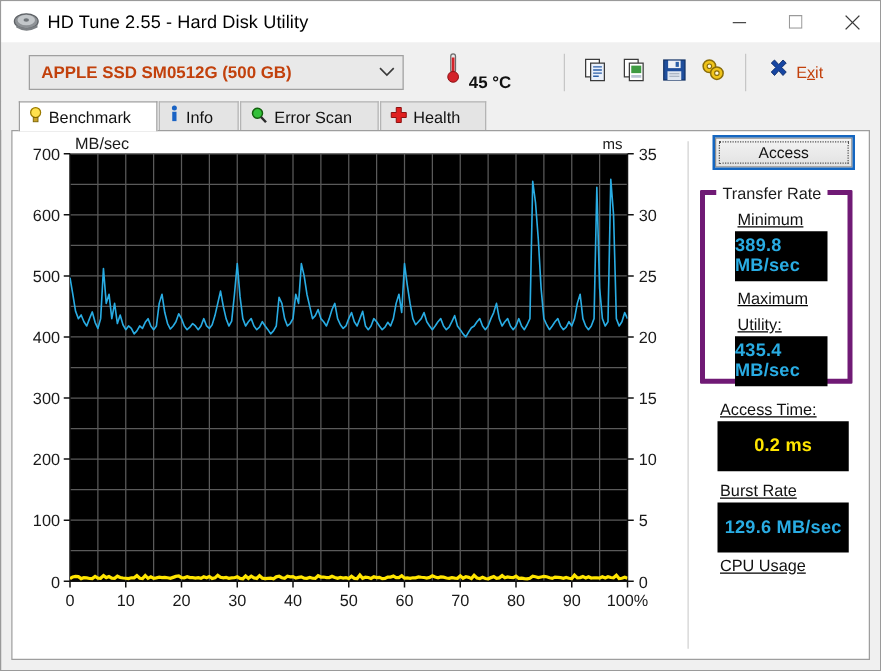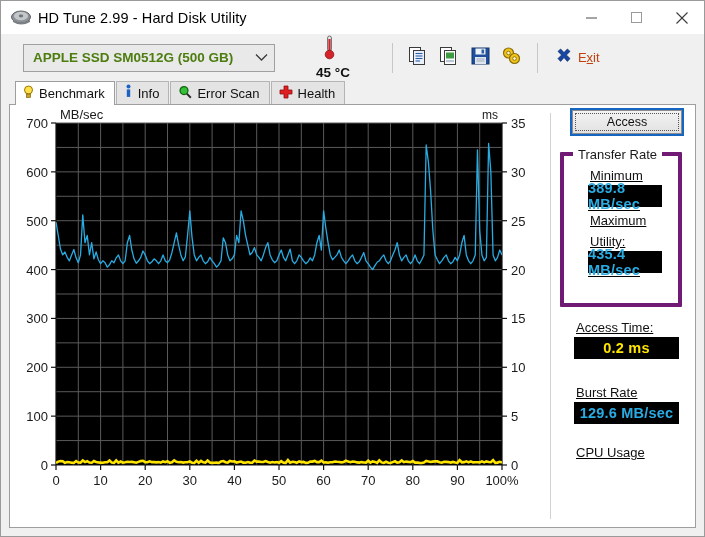--- a/index.html
+++ b/index.html
@@ -40,34 +40,34 @@
 
   
   .toolbar {
     flex: 0 0 47px; height: 47px;
     background: #f0f0f0;
     display: flex; align-items: center;
     padding: 0 8px;
     position: relative;
   }
   .drive-combo {
-    width: 252px; height: 28px; margin-left: 14px;
+    width: 300px; height: 28px; margin-left: 14px;
     background: #e9e9e9;
     border: 1px solid #a0a0a0;
     display: flex; align-items: center;
     padding: 0 0 0 9px;
-    font-size: 13.5px; color: #4d7c0f; font-weight: 600;
+    font-size: 13.5px; color: #c2410c; font-weight: 600;
     position: relative;
   }
   .drive-combo .caret {
     margin-left: auto; width: 26px; height: 100%;
     display: flex; align-items: center; justify-content: center;
     color: #3a3a3a; font-size: 11px;
   }
-  .temp-box { display: flex; align-items: center; margin-left: 34px; flex-direction: column; }
+  .temp-box { display: flex; align-items: flex-end; margin-left: 34px; }
   .temp-text { font-size: 13.5px; font-weight: 700; color: #111; margin-left: 7px; }
   .tb-sep { width: 1px; height: 30px; background: #c6c6c6; margin: 0 10px; }
   .icon-btn {
     width: 31px; height: 31px;
     display: flex; align-items: center; justify-content: center;
     cursor: default;
   }
   .exit-btn {
     display: flex; align-items: center; gap: 6px;
     height: 31px; padding: 0 6px; cursor: default; margin-left: 2px;
@@ -78,21 +78,21 @@
   
   .tabstrip {
     flex: 0 0 23px; height: 23px;
     display: flex; align-items: flex-end;
     padding-left: 14px;
     background: #f0f0f0;
     position: relative; z-index: 3;
   }
   .tab {
     height: 23px; display: flex; align-items: center; gap: 5px;
-    padding: 0 9px 0 7px;
+    padding: 0 20px 0 7px;
     font-size: 13px; color: #111;
     background: #e4e4e4;
     border: 1px solid #b4b4b4;
     border-bottom: none;
     margin-right: 1px;
     cursor: default;
   }
   .tab.active {
     background: #ffffff;
     border-color: #9e9e9e;
@@ -139,21 +139,21 @@
     border: 4px solid #701a75;
     border-radius: 1px;
   }
   .groupbox > .gb-title {
     position: absolute; top: -9px; left: 9px;
     background: #ffffff; padding: 0 5px;
     font-size: 13px; color: #1a1a1a;
   }
   .field-label { font-size: 13px; color: #111; margin: 0 0 2px 2px; }
   .lcd {
-    height: 22px; background: #000000;
+    height: 40px; background: #000000;
     display: flex; align-items: center; justify-content: center;
     font-size: 14.5px; font-weight: 700;
     letter-spacing: .2px;
   }
   .lcd.cyan { color: #29ace3; }
   .lcd.yellow { color: #ffe500; }
   .lcd.white { color: #ffffff; }
   .stack { position: absolute; left: 24px; right: 16px; text-decoration: underline; }
 </style>
 </head>
@@ -163,21 +163,21 @@
 
   <div class="titlebar">
     <div class="title-icon">
       <svg width="22" height="20" viewBox="0 0 22 20">
         <ellipse cx="11" cy="9" rx="9.5" ry="6" fill="#8e9296" stroke="#5d6165" stroke-width="1"></ellipse>
         <ellipse cx="11" cy="8" rx="7" ry="4.2" fill="#c3c7ca"></ellipse>
         <ellipse cx="11" cy="8" rx="2.2" ry="1.4" fill="#6f7478"></ellipse>
         <path d="M3 12 Q11 17 20 12 L20 14 Q11 19 3 14 Z" fill="#7c8084"></path>
       </svg>
     </div>
-    <div class="title-text">HD Tune 2.99 - Hard Disk Utility</div>
+    <div class="title-text">HD Tune 2.55 - Hard Disk Utility</div>
     <div class="wincontrols">
       <div class="wbtn">
         <svg width="11" height="11" viewBox="0 0 11 11">
             <line x1="0" y1="6" x2="11" y2="6" stroke="#4a4a4a" stroke-width="1"></line>
           </svg>
       </div>
       <div class="wbtn">
         <svg width="11" height="11" viewBox="0 0 11 11">
             <rect x="0.5" y="0.5" width="10" height="10" fill="none" stroke="#9a9a9a" stroke-width="1"></rect>
           </svg>

